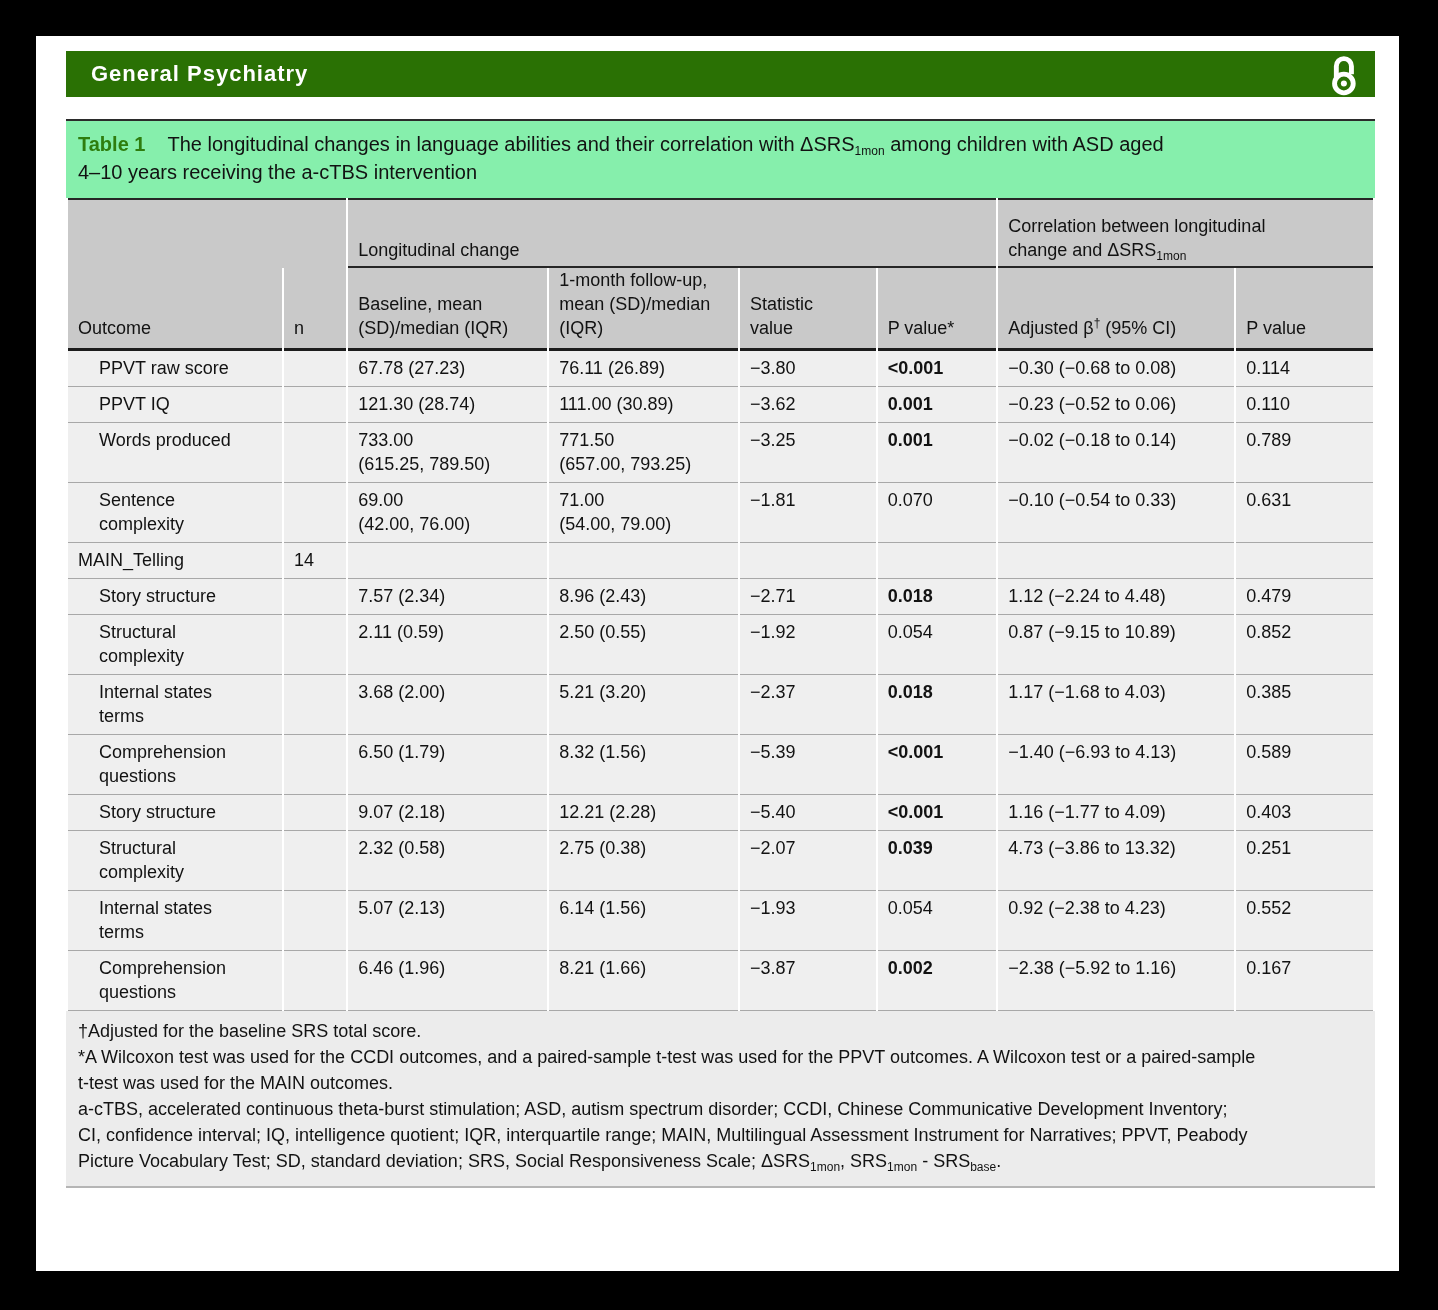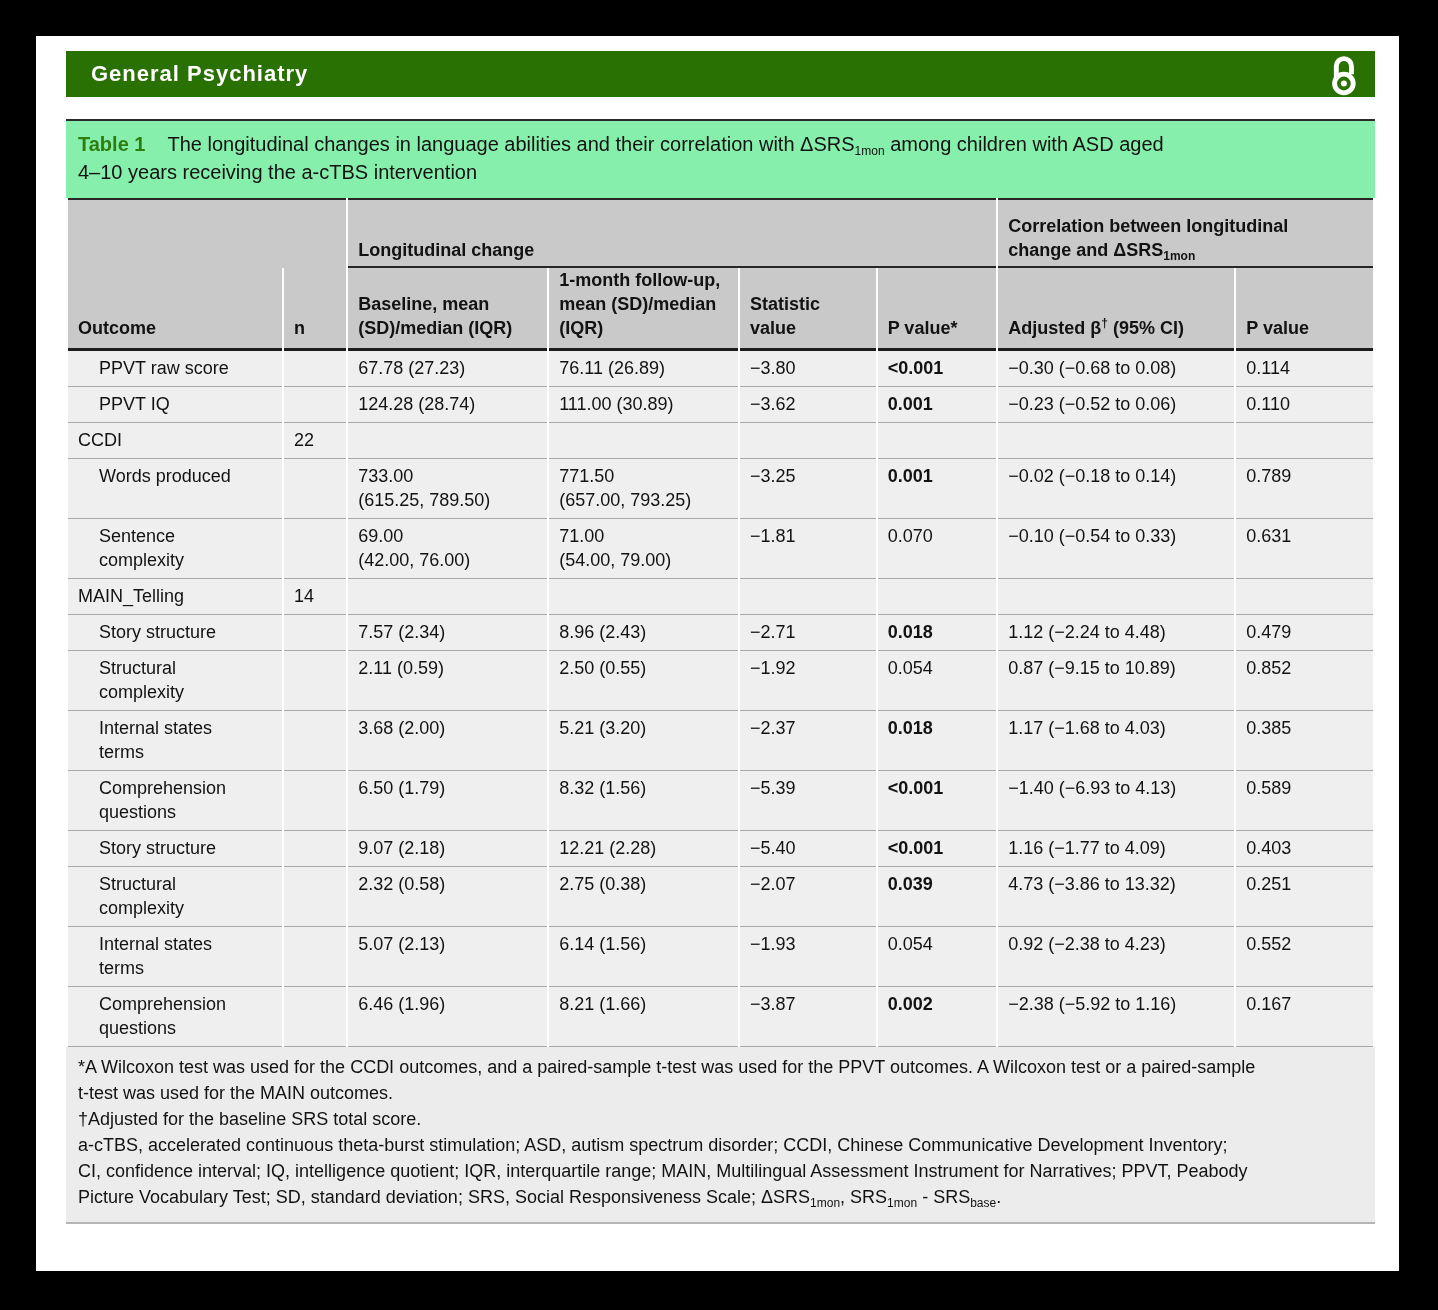--- a/index.html
+++ b/index.html
@@ -32,21 +32,21 @@
   .sup{font-size:12px;vertical-align:7px;line-height:0;}
   
   table.main{
     width:1309px;table-layout:fixed;border-collapse:separate;border-spacing:2px 0;
     margin:0;
   }
   col.c1{width:213px}col.c2{width:62px}col.c3{width:198px}col.c4{width:188px}
   col.c5{width:135px}col.c6{width:118px}col.c7{width:235px}col.c8{width:136px}
   th{
     background:#c9c9c9;text-align:left;font-size:18px;color:#121212;
-    font-weight:bold;white-space:pre-line;line-height:24px;
+    font-weight:normal;white-space:pre-line;line-height:24px;
   }
   tr.tier1 th{border-top:2px solid #262626;vertical-align:bottom;padding:14px 6px 4px 10px;}
   tr.tier1 th.spanner{border-bottom:2px solid #262626;}
   tr.tier2 th{vertical-align:bottom;border-bottom:3px solid #1c1c1c;padding:0 6px 8px 10px;}
   td{
     background:#efefef;font-size:18px;color:#121212;line-height:24px;
     vertical-align:top;padding:5px 6px 6px 10px;white-space:pre-line;
     border-bottom:1px solid #a8a8a8;
   }
   td.indent{padding-left:31px;}
@@ -117,36 +117,26 @@
           <td>67.78 (27.23)</td>
           <td>76.11 (26.89)</td>
           <td>−3.80</td>
           <td class="bold">&lt;0.001</td>
           <td>−0.30 (−0.68 to 0.08)</td>
           <td>0.114</td>
         </tr>
         <tr>
           <td class="indent">PPVT IQ</td>
           <td></td>
-          <td>124.28 (28.74)</td>
+          <td>121.30 (28.74)</td>
           <td>111.00 (30.89)</td>
           <td>−3.62</td>
           <td class="bold">0.001</td>
           <td>−0.23 (−0.52 to 0.06)</td>
           <td>0.110</td>
-        </tr>
-        <tr>
-          <td>CCDI</td>
-          <td>22</td>
-          <td></td>
-          <td></td>
-          <td></td>
-          <td></td>
-          <td></td>
-          <td></td>
         </tr>
         <tr>
           <td class="indent">Words produced</td>
           <td></td>
           <td>733.00
 (615.25, 789.50)</td>
           <td>771.50
 (657.00, 793.25)</td>
           <td>−3.25</td>
           <td class="bold">0.001</td>
@@ -259,21 +249,21 @@
           <td>8.21 (1.66)</td>
           <td>−3.87</td>
           <td class="bold">0.002</td>
           <td>−2.38 (−5.92 to 1.16)</td>
           <td>0.167</td>
         </tr>
       </tbody>
   </table>
 
   <div class="footnotes">
+    <p>†Adjusted for the baseline SRS total score.</p>
     <p>*A Wilcoxon test was used for the CCDI outcomes, and a paired-sample t-test was used for the PPVT outcomes. A Wilcoxon test or a paired-sample
 t-test was used for the MAIN outcomes.</p>
-    <p>†Adjusted for the baseline SRS total score.</p>
     <p><span>a-cTBS, accelerated continuous theta-burst stimulation; ASD, autism spectrum disorder; CCDI, Chinese Communicative Development Inventory;
 CI, confidence interval; IQ, intelligence quotient; IQR, interquartile range; MAIN, Multilingual Assessment Instrument for Narratives; PPVT, Peabody
 Picture Vocabulary Test; SD, standard deviation; SRS, Social Responsiveness Scale; ΔSRS</span><span class="sub">1mon</span><span>, SRS</span><span class="sub">1mon</span><span> - SRS</span><span class="sub">base</span><span>.</span></p>
   </div>
 
 </div>
 
 </body></html>

